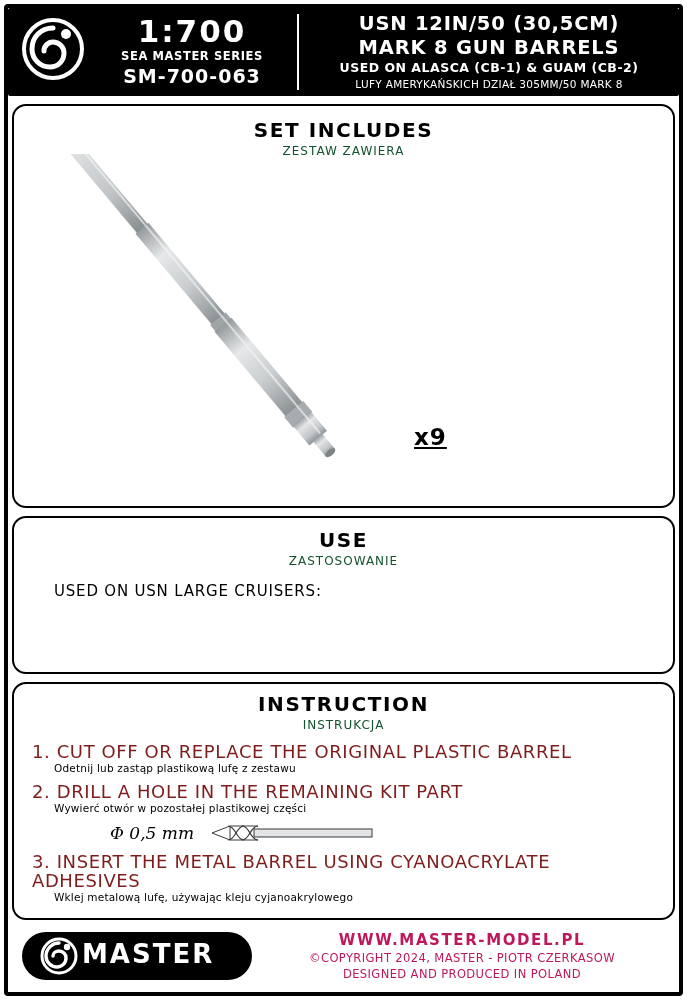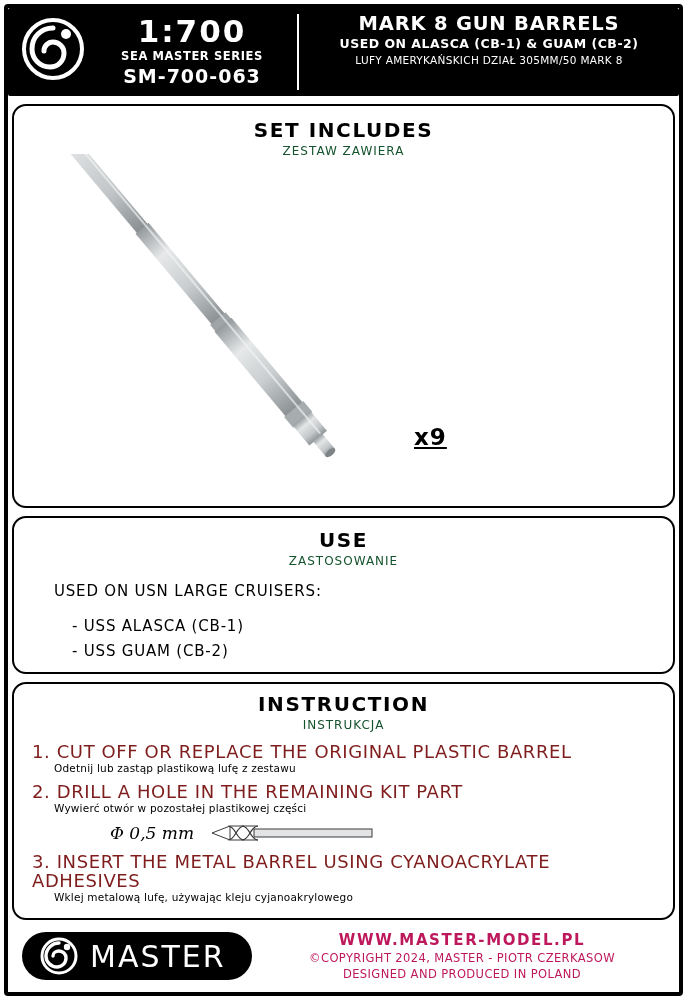--- a/index.html
+++ b/index.html
@@ -219,23 +219,23 @@
     border-radius: 24px;
     color: #fff;
   }
   .foot-logo .mark {
     position: absolute;
     left: 18px; top: 5px;
     width: 38px; height: 38px;
   }
   .foot-logo .brand {
     position: absolute;
-    left: 68px; top: 7px;
-    font-size: 30px;
-    font-weight: normal;
+    left: 60px; top: 7px;
+    font-size: 26px;
+    font-weight: bold;
     letter-spacing: 2px;
     color: #fff;
   }
   .foot-text {
     position: absolute;
     left: 250px; top: 4px;
     width: 400px;
     text-align: center;
     color: #be185d;
   }
@@ -275,20 +275,21 @@
 
     <div class="hdr-left">
       <div class="scale-txt">1:700</div>
       <div class="series-txt">Sea Master Series</div>
       <div class="code-txt">SM-700-063</div>
     </div>
 
     <div class="hdr-divider"></div>
 
     <div class="hdr-right">
+      <div class="title1">USN 12in/50 (30,5cm)</div>
       <div class="title2">Mark 8 gun barrels</div>
       <div class="title3">used on Alasca (CB-1) &amp; Guam (CB-2)</div>
       <div class="title4">Lufy amerykańskich dział 305mm/50 Mark 8</div>
     </div>
   </div>
 
   <div class="panel panel-set">
     <div class="set-head">
       <div class="sec-title">Set includes</div>
       <div class="sec-sub">Zestaw zawiera</div>
@@ -344,24 +345,20 @@
     <div class="qty">x9</div>
   </div>
 
   <div class="panel panel-use">
     <div class="use-head">
       <div class="sec-title">Use</div>
       <div class="sec-sub">Zastosowanie</div>
     </div>
     <div class="use-body">
       <div class="use-line">Used on USN large cruisers:</div>
-      <div class="use-items">
-        <div class="use-item">- USS Alasca (CB-1)</div>
-        <div class="use-item">- USS Guam (CB-2)</div>
-      </div>
     </div>
   </div>
 
   <div class="panel panel-instr">
     <div class="instr-head">
       <div class="sec-title">Instruction</div>
       <div class="sec-sub">Instrukcja</div>
     </div>
 
     <div class="instr-body">

